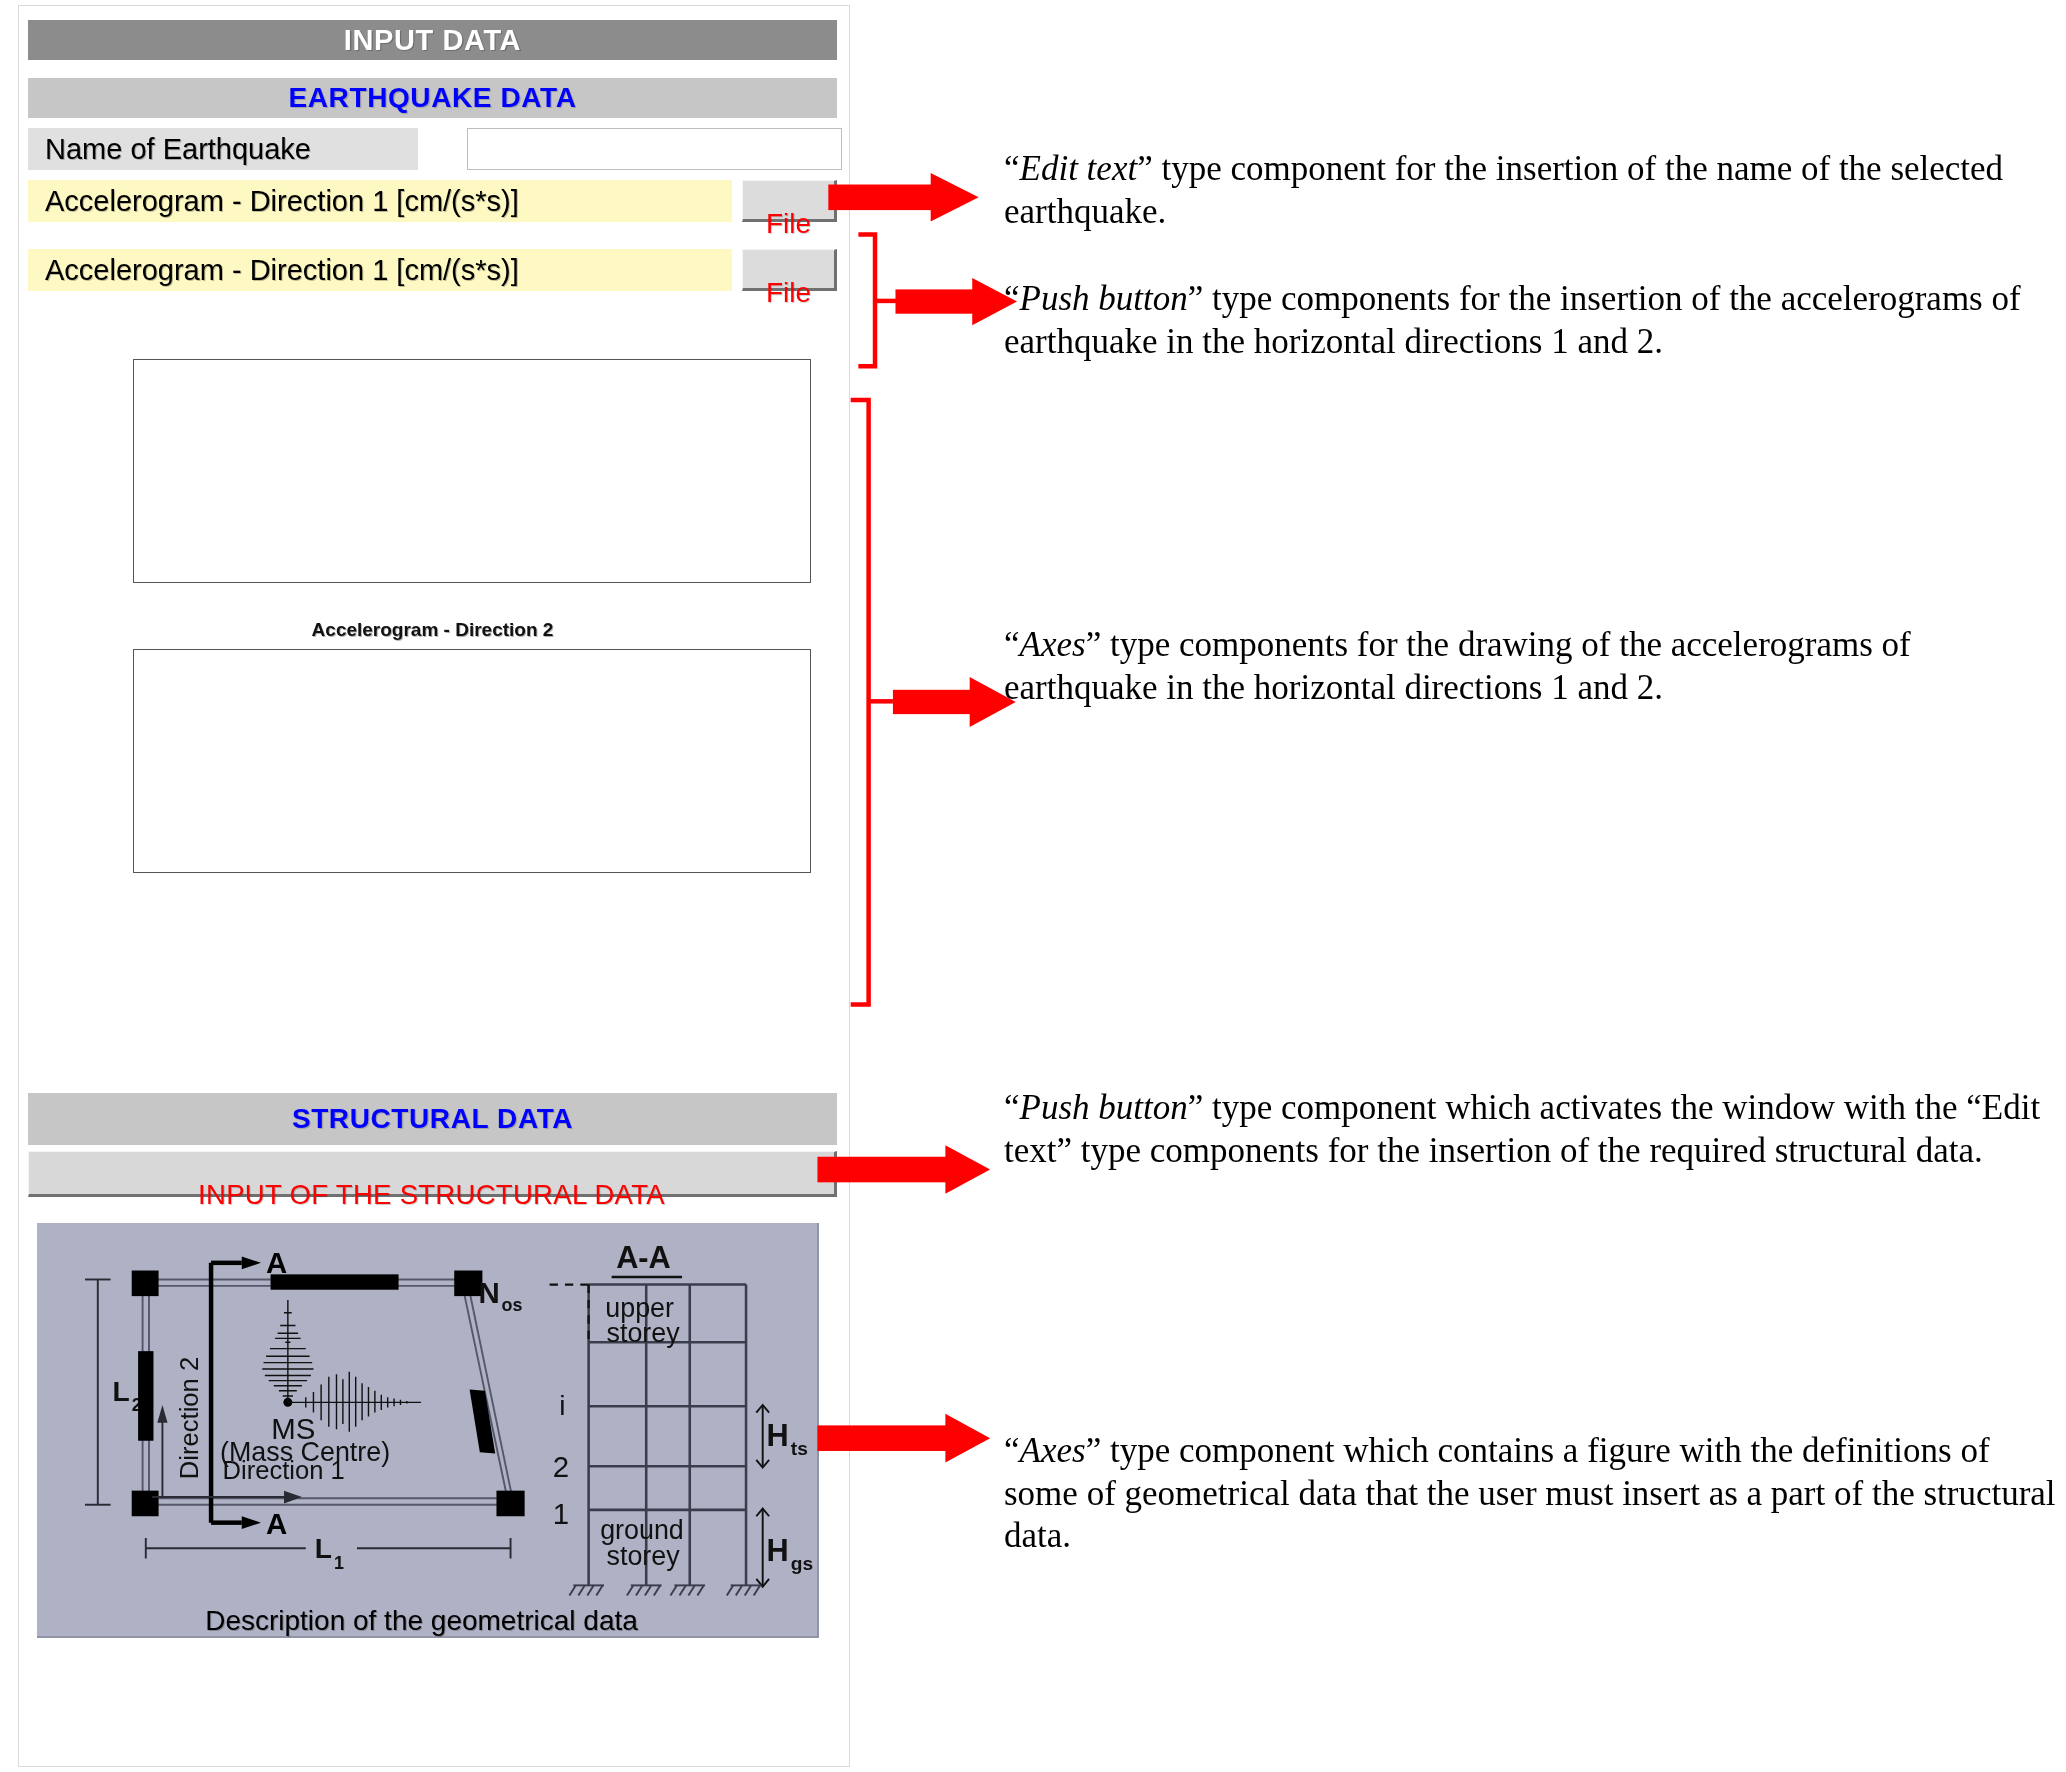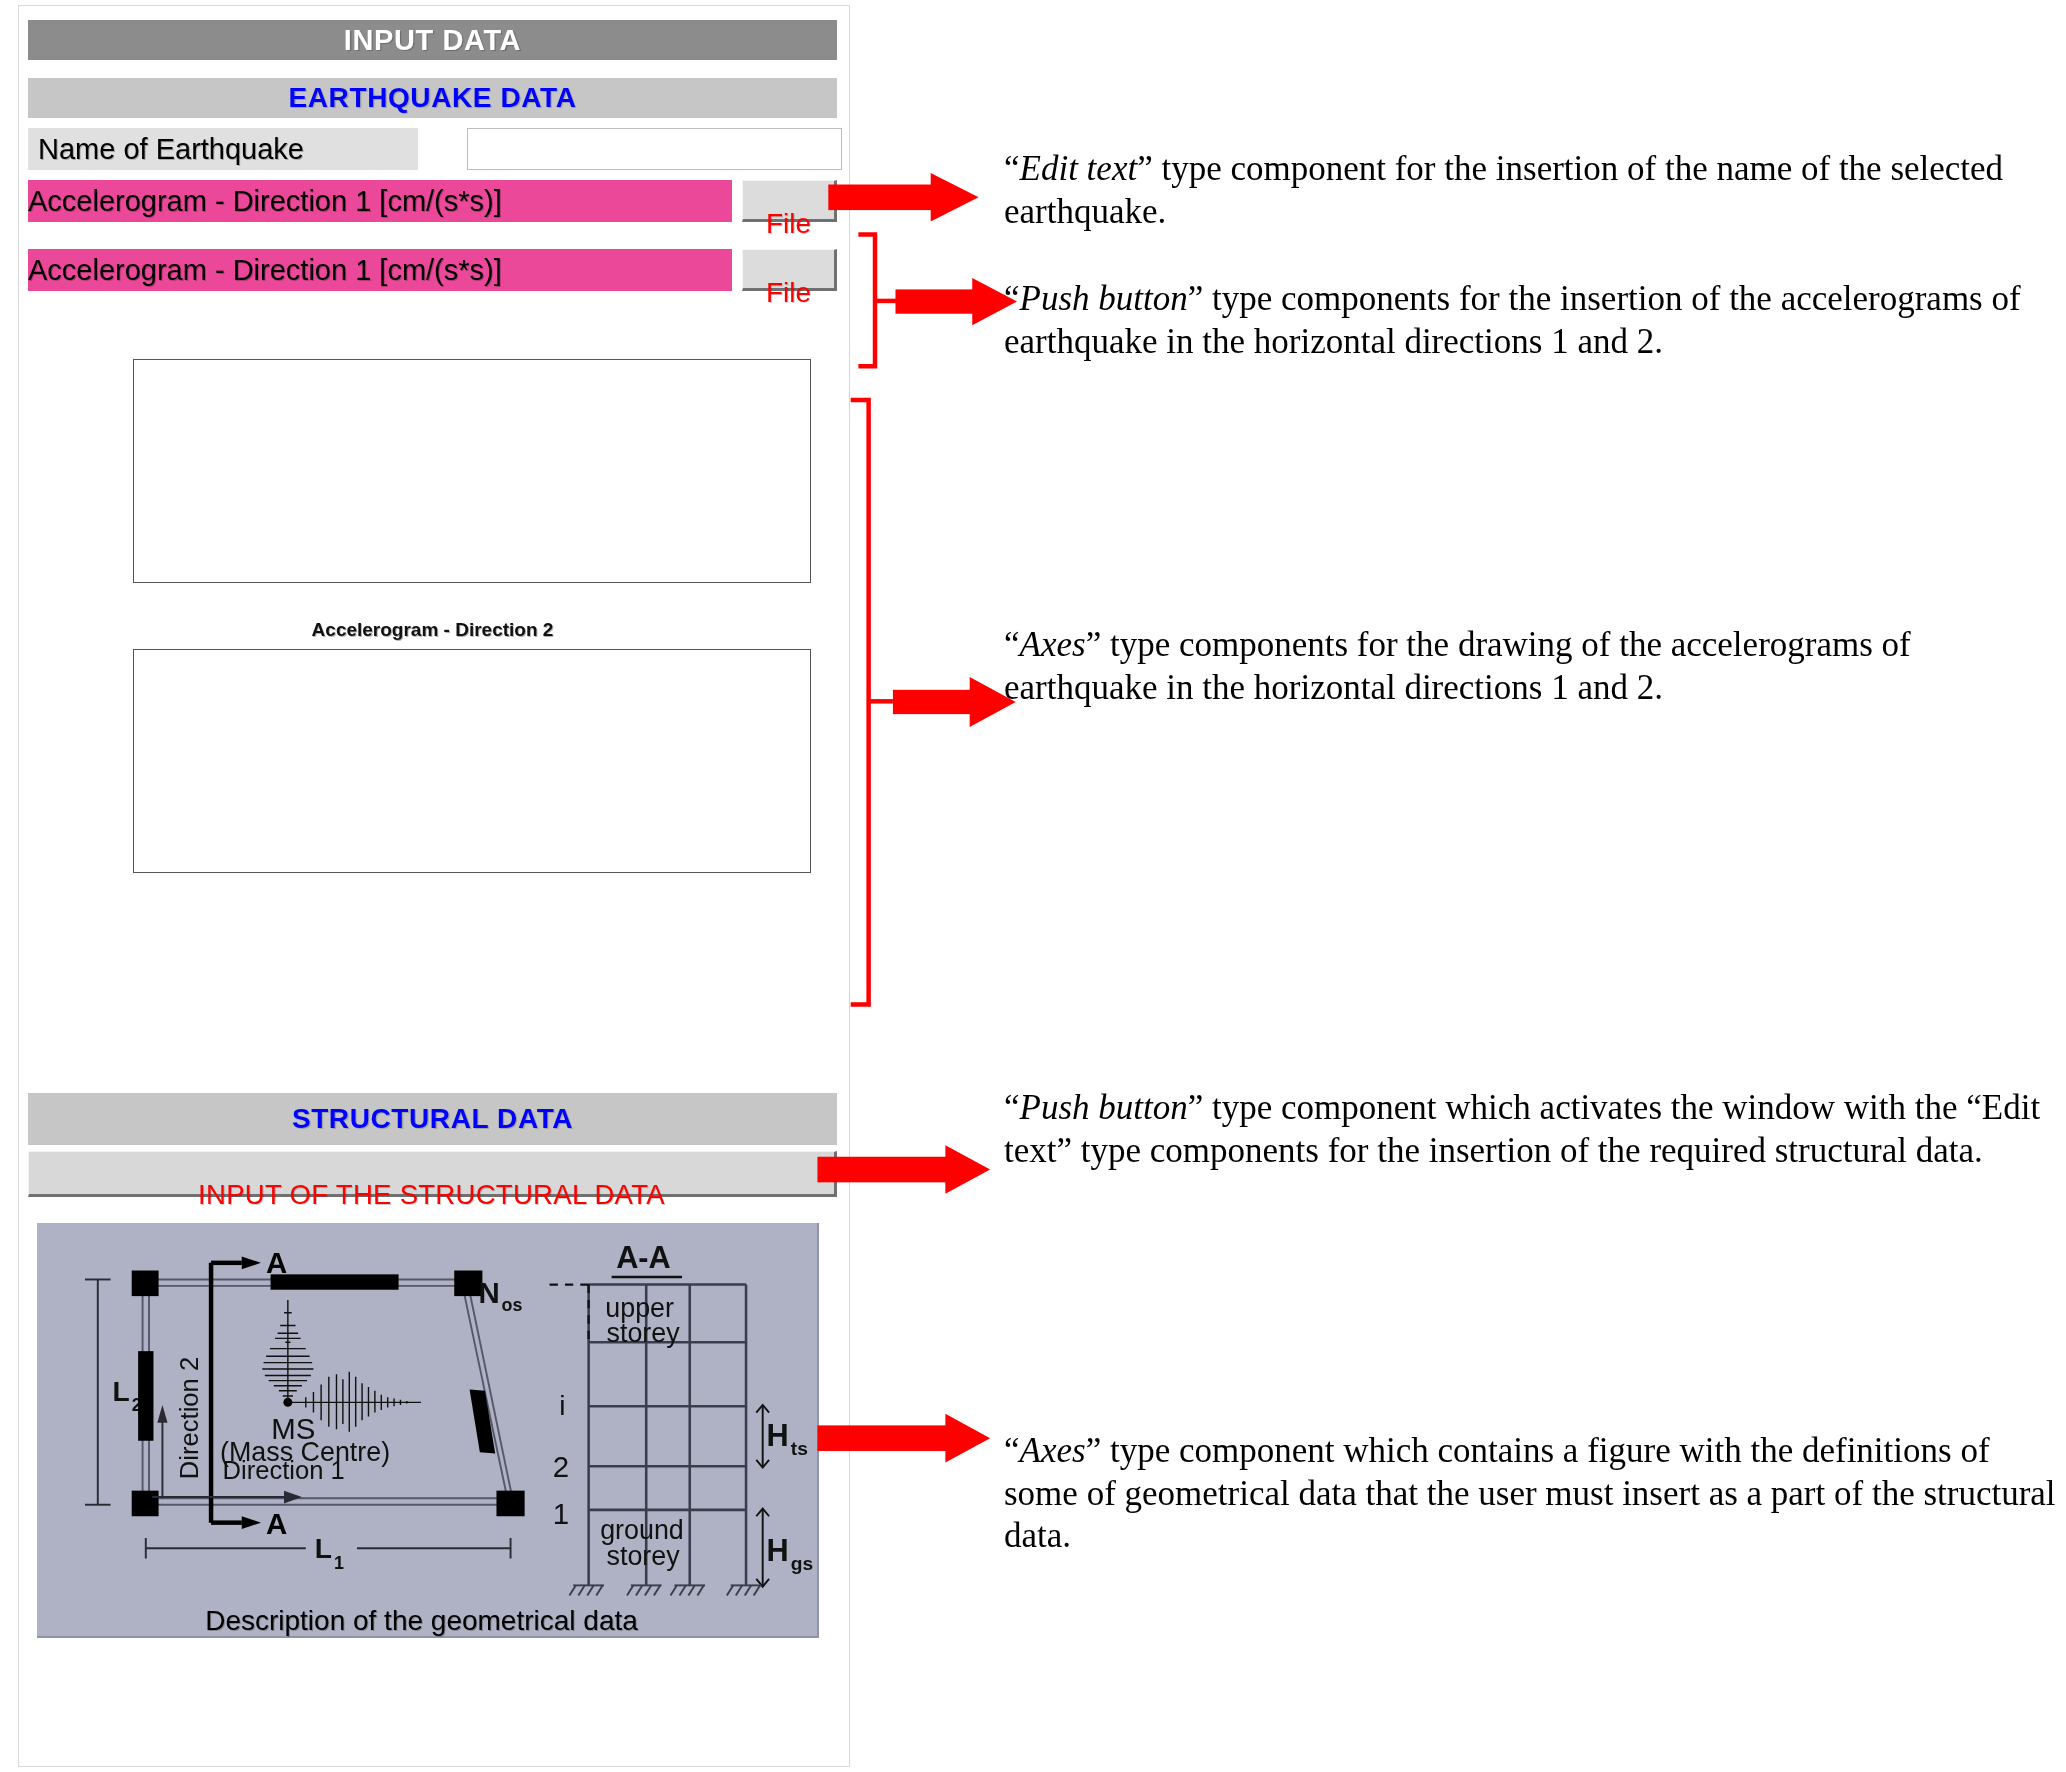--- a/index.html
+++ b/index.html
@@ -16,28 +16,28 @@
   #title-bar span{color:#fff;font-size:29px;font-weight:bold;letter-spacing:0.6px;
                   text-shadow:1.3px 1.3px 0 rgba(0,0,0,.22);}
 
   #eq-bar{top:72px;height:40px;background:#c6c6c6;}
   #eq-bar span{color:#0000ff;font-size:28px;font-weight:bold;letter-spacing:0.6px;
                text-shadow:1.3px 1.3px 0 rgba(0,0,0,.18);}
 
   
   #name-label{position:absolute;left:9px;top:122px;width:390px;height:42px;
               background:#e0e0e0;display:flex;align-items:center;
-              padding-left:10px;box-sizing:border-box;}
+              padding-left:17px;box-sizing:border-box;}
   #name-label span{font-size:29px;color:#000;text-shadow:1px 1px 0 rgba(0,0,0,.25);}
   #name-input{position:absolute;left:448px;top:122px;width:375px;height:42px;
               background:#fff;border:1.9px solid #bdbdbd;box-sizing:border-box;}
 
   
-  .acc-label{position:absolute;left:9px;width:704px;height:42px;background:#ec4899;
-             display:flex;align-items:center;padding-left:0;box-sizing:border-box;}
+  .acc-label{position:absolute;left:9px;width:704px;height:42px;background:#fef9c3;
+             display:flex;align-items:center;padding-left:17px;box-sizing:border-box;}
   .acc-label span{font-size:29px;color:#000;white-space:nowrap;
                   text-shadow:1px 1px 0 rgba(0,0,0,.25);}
   #acc1-label{top:174px;}
   #acc2-label{top:243px;}
 
   .file-btn{position:absolute;left:723px;width:95px;height:42px;background:#dcdcdc;
             border-top:1.9px solid #f4f4f4;border-left:1.9px solid #f4f4f4;
             border-right:3.8px solid #707070;border-bottom:3.8px solid #707070;
             display:flex;align-items:center;justify-content:center;box-sizing:border-box;}
   .file-btn span{color:#ff0000;font-size:28px;text-shadow:1px 1px 0 rgba(0,0,0,.18);margin-top:48px;}

